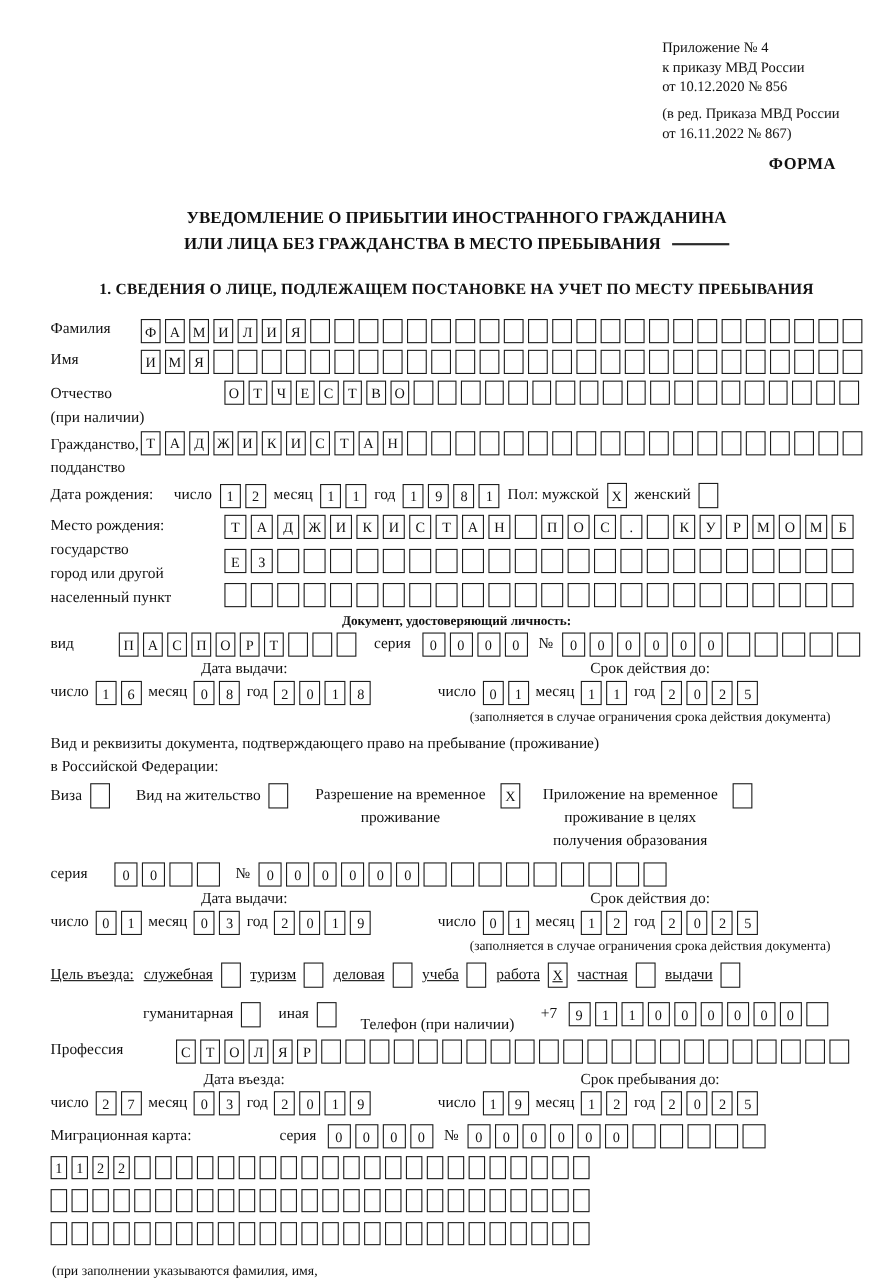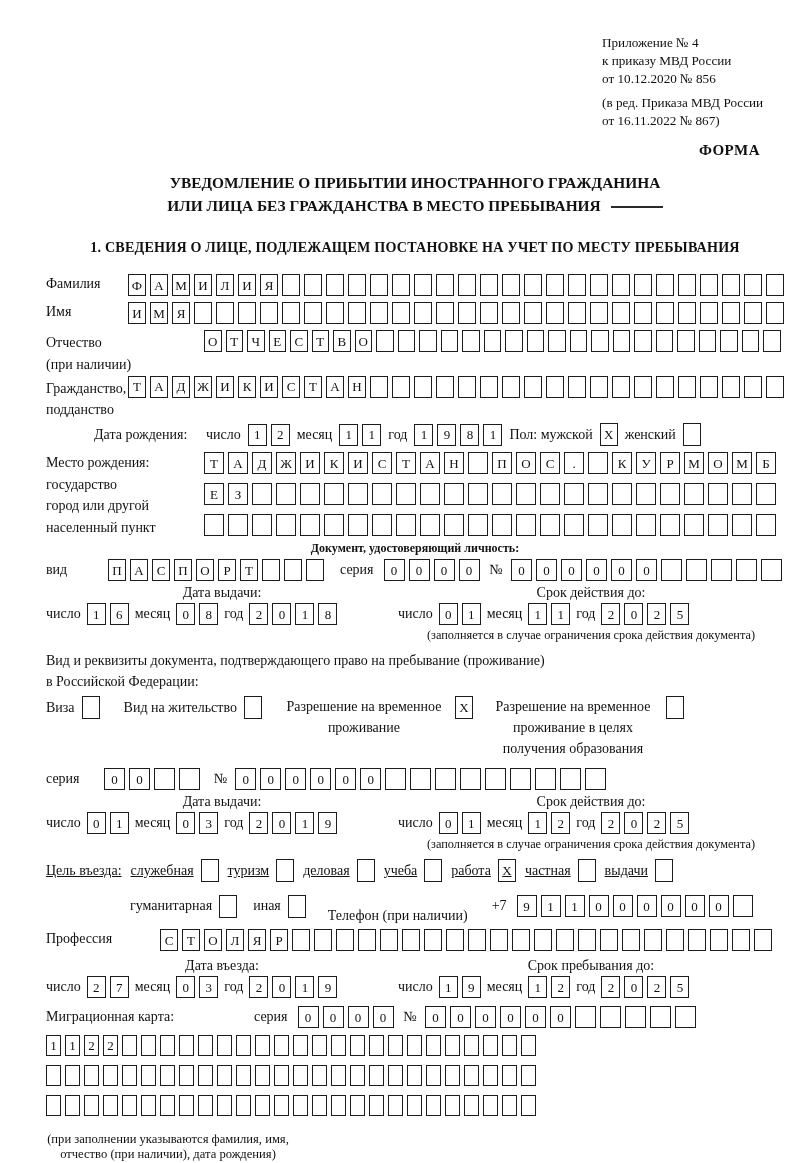--- a/index.html
+++ b/index.html
@@ -6,21 +6,21 @@
   body{
     width:800px;height:1163px;overflow:hidden;box-sizing:border-box;
     padding:34px 16px 0 46px;
     font-family:"Liberation Serif","DejaVu Serif",serif;
     color:#111;font-size:14px;
   }
   
   .appendix{margin-left:556px;width:182px;font-size:13.2px;line-height:1.38;}
   .appendix .gap{height:5px;}
   .forma{ text-align:right;padding-right:24px;font-weight:bold;font-size:15px;margin-top:12px;letter-spacing:.5px;}
-  .title{ text-align:center;font-weight:bold;font-size:15.4px;line-height:1.5;margin-top:12px;}
+  .title{ text-align:center;font-weight:bold;font-size:15.4px;line-height:1.5;margin-top:28px;}
   .blank{display:inline-block;width:52px;border-bottom:2px solid #2a2a2a;margin-left:10px;transform:translateY(-3px);}
   .section-h{ text-align:center;font-weight:bold;font-size:14.1px;margin-top:22px;letter-spacing:.2px;}
   
   .boxes{display:inline-flex;gap:4px;flex-wrap:nowrap;}
   .box{
     box-sizing:border-box;display:inline-flex;align-items:center;justify-content:center;
     border:1.6px solid #1c1c1c;background:#fff;width:18px;height:22px;
     font-size:13px;line-height:1;flex:none;
   }
   .b27 .box{width:17.5px;}
@@ -213,21 +213,21 @@
       <span class="box"></span>
       <span class="box"></span>
       <span class="box"></span>
       <span class="box"></span>
       <span class="box"></span>
       <span class="box"></span>
       <span class="box"></span>
     </span>
 </div>
 
-<div class="frow" style="margin-top:2px;align-items:center;margin-left:48px;">
+<div class="frow" style="margin-top:2px;align-items:center;">
   <span style="flex:none;width:112px;">Дата рождения:</span>
   <span class="inrow">
     <span class="dlbl">число</span>
     <span class="boxes dtb">
         <span class="box">1</span>
         <span class="box">2</span>
       </span>
     <span class="dlbl">месяц</span>
     <span class="boxes dtb">
         <span class="box">1</span>
@@ -432,21 +432,21 @@
   </span>
   <span class="opt" style="margin-left:10px;text-align:center;">
     <span>Вид на жительство</span>
     <span class="box cb"></span>
   </span>
   <span class="opt" style="margin-left:4px;align-items:flex-start;">
     <span class="optblock" style="width:168px;">Разрешение на временное проживание</span>
     <span class="box cb">X</span>
   </span>
   <span class="opt" style="align-items:flex-start;">
-    <span class="optblock" style="width:172px;">Разрешение на временное проживание в целях получения образования</span>
+    <span class="optblock" style="width:172px;">Приложение на временное проживание в целях получения образования</span>
     <span class="box cb"></span>
   </span>
 </div>
 
 <div class="frow" style="margin-top:9px;align-items:center;">
   <span style="flex:none;width:58px;">серия</span>
   <span class="boxes b21">
       <span class="box">0</span>
       <span class="box">0</span>
       <span class="box"></span>

